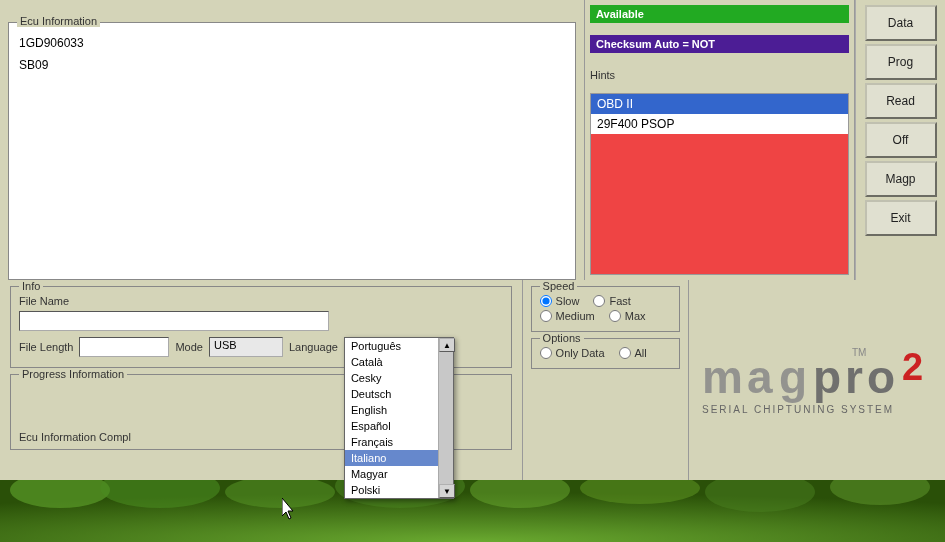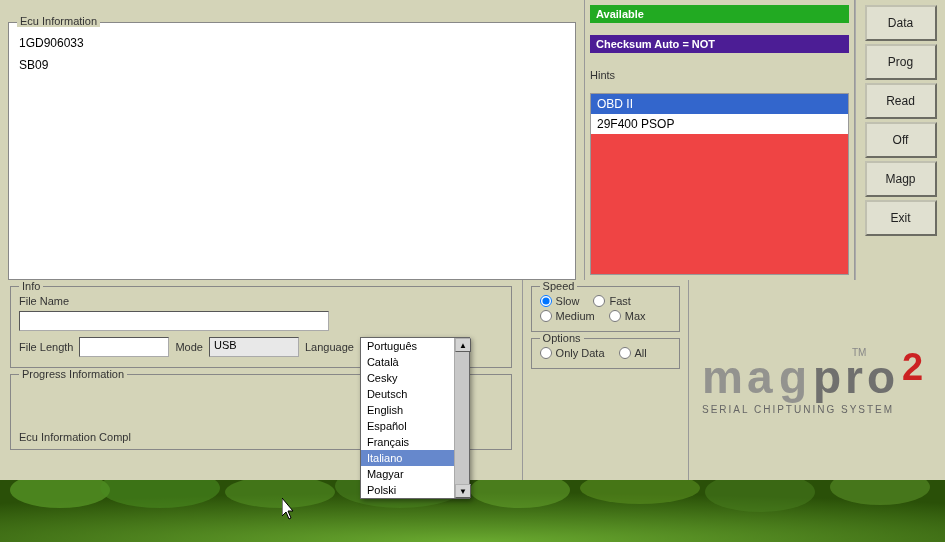--- a/index.html
+++ b/index.html
@@ -103,21 +103,21 @@
 
     .filename-input {
       width: 310px;
     }
 
     .filelength-input {
       width: 90px;
     }
 
     .mode-input {
-      width: 90px;
+      width: 74px;
       background: #e8e8e8;
       border: 1px inset #aaa;
       height: 20px;
       font-size: 11px;
       padding: 1px 4px;
     }
 
     .language-select-wrapper {
       position: relative;
       display: inline-block;

